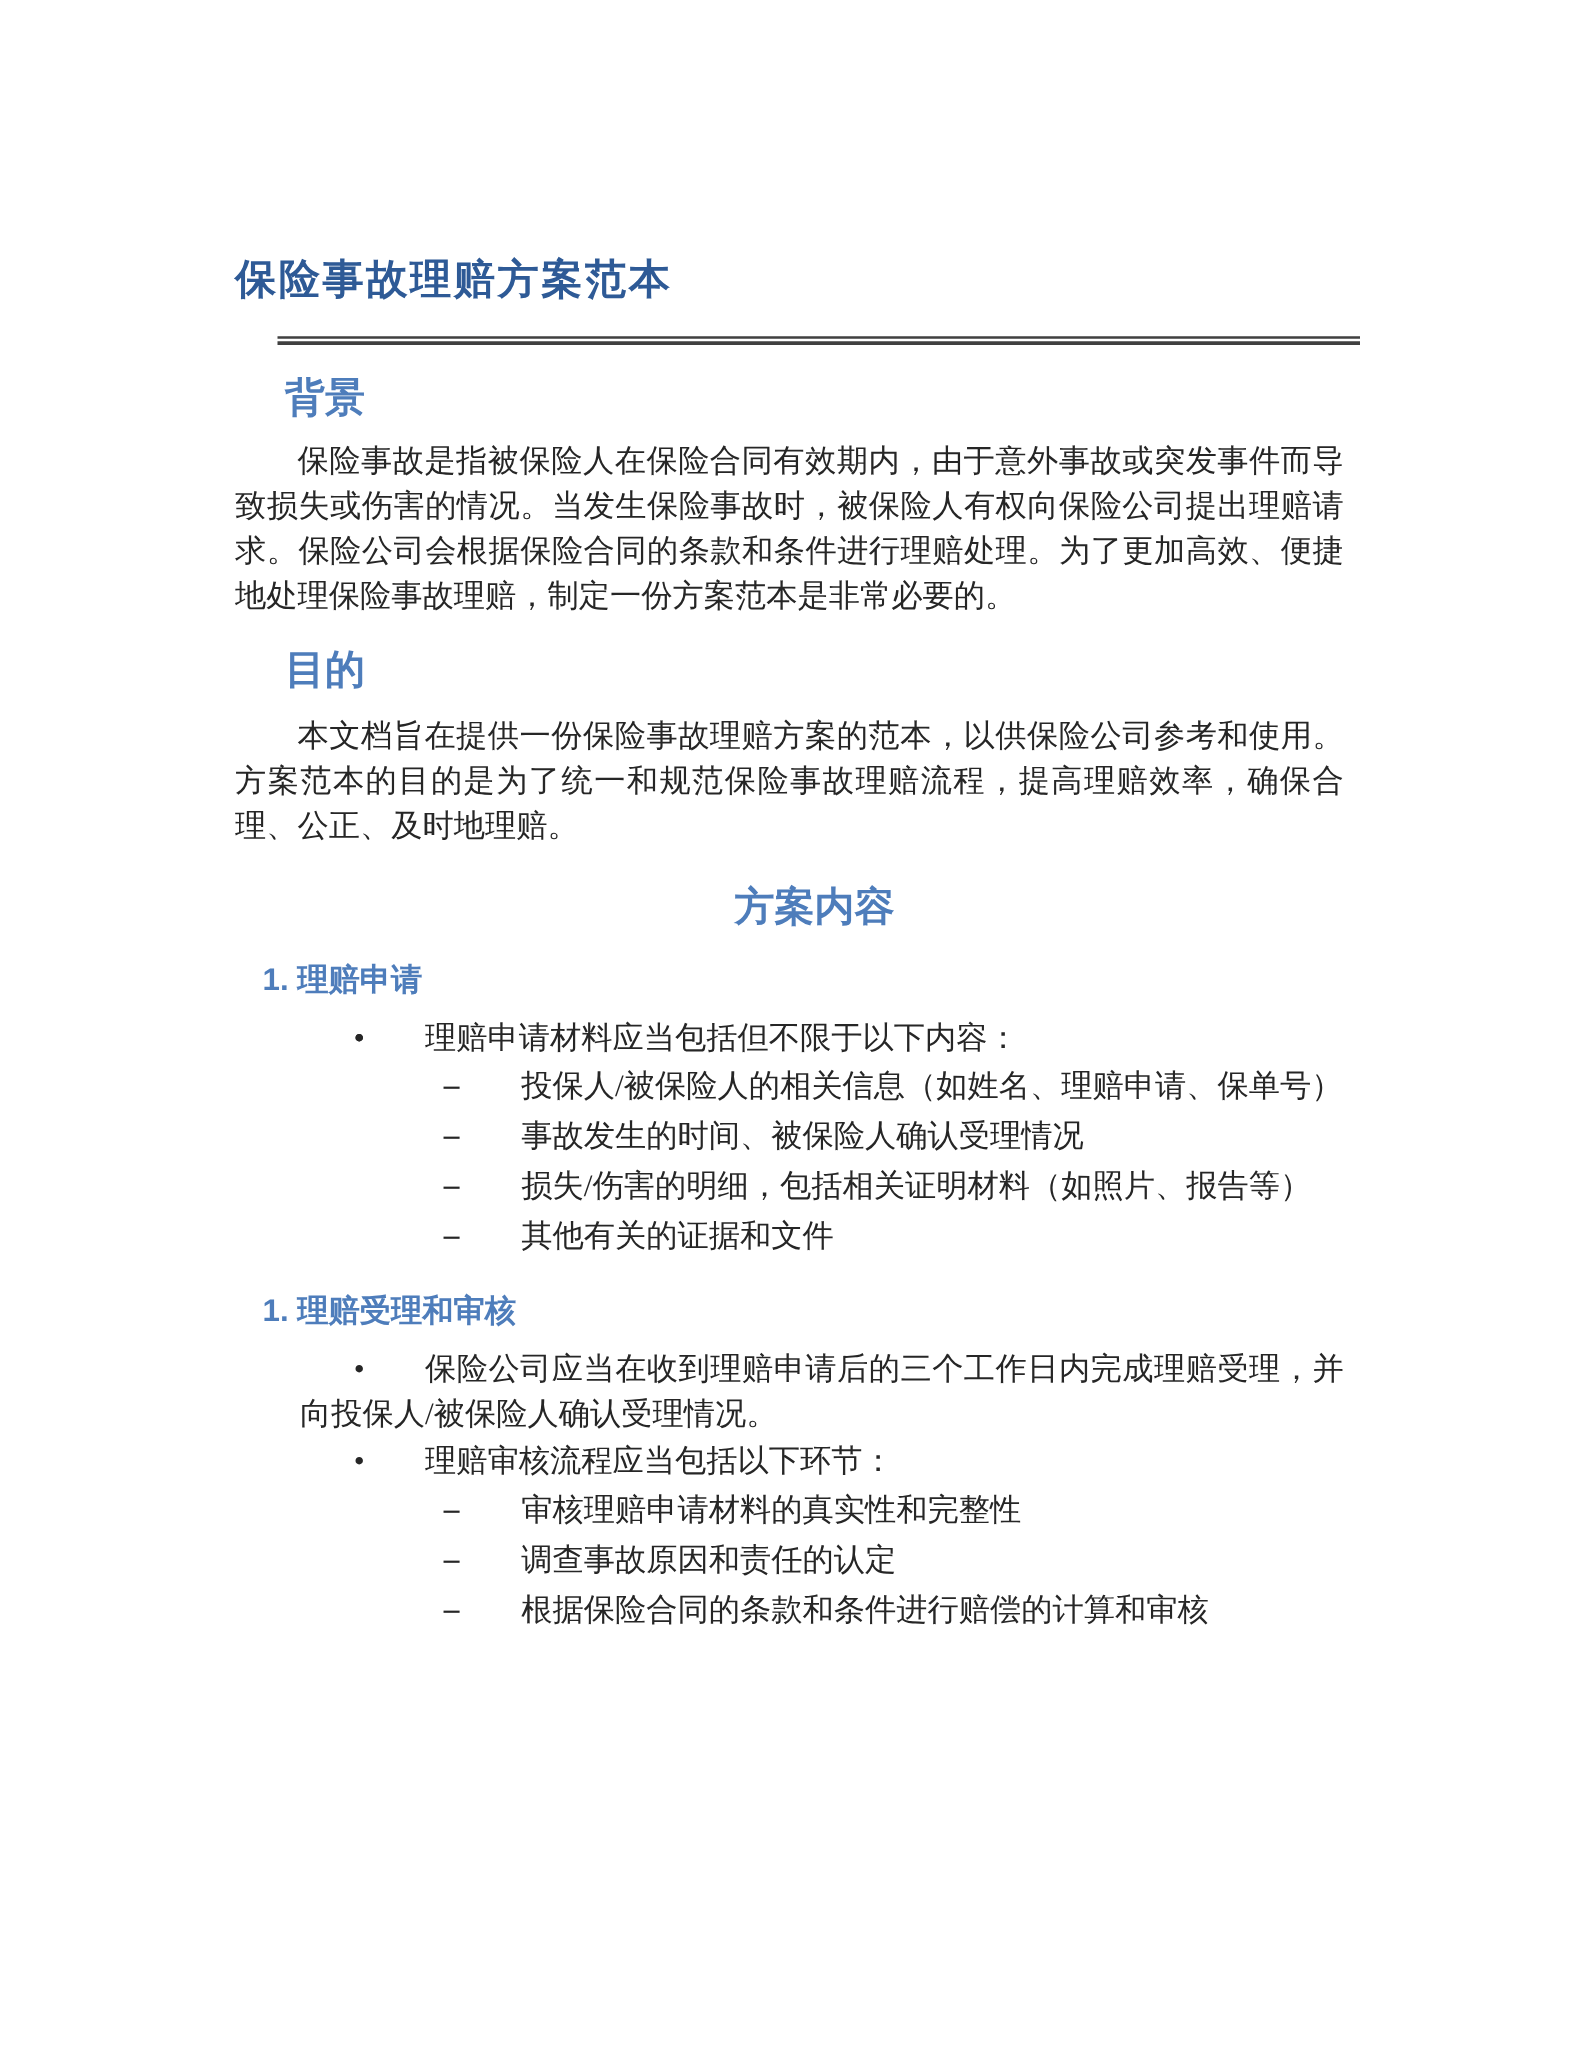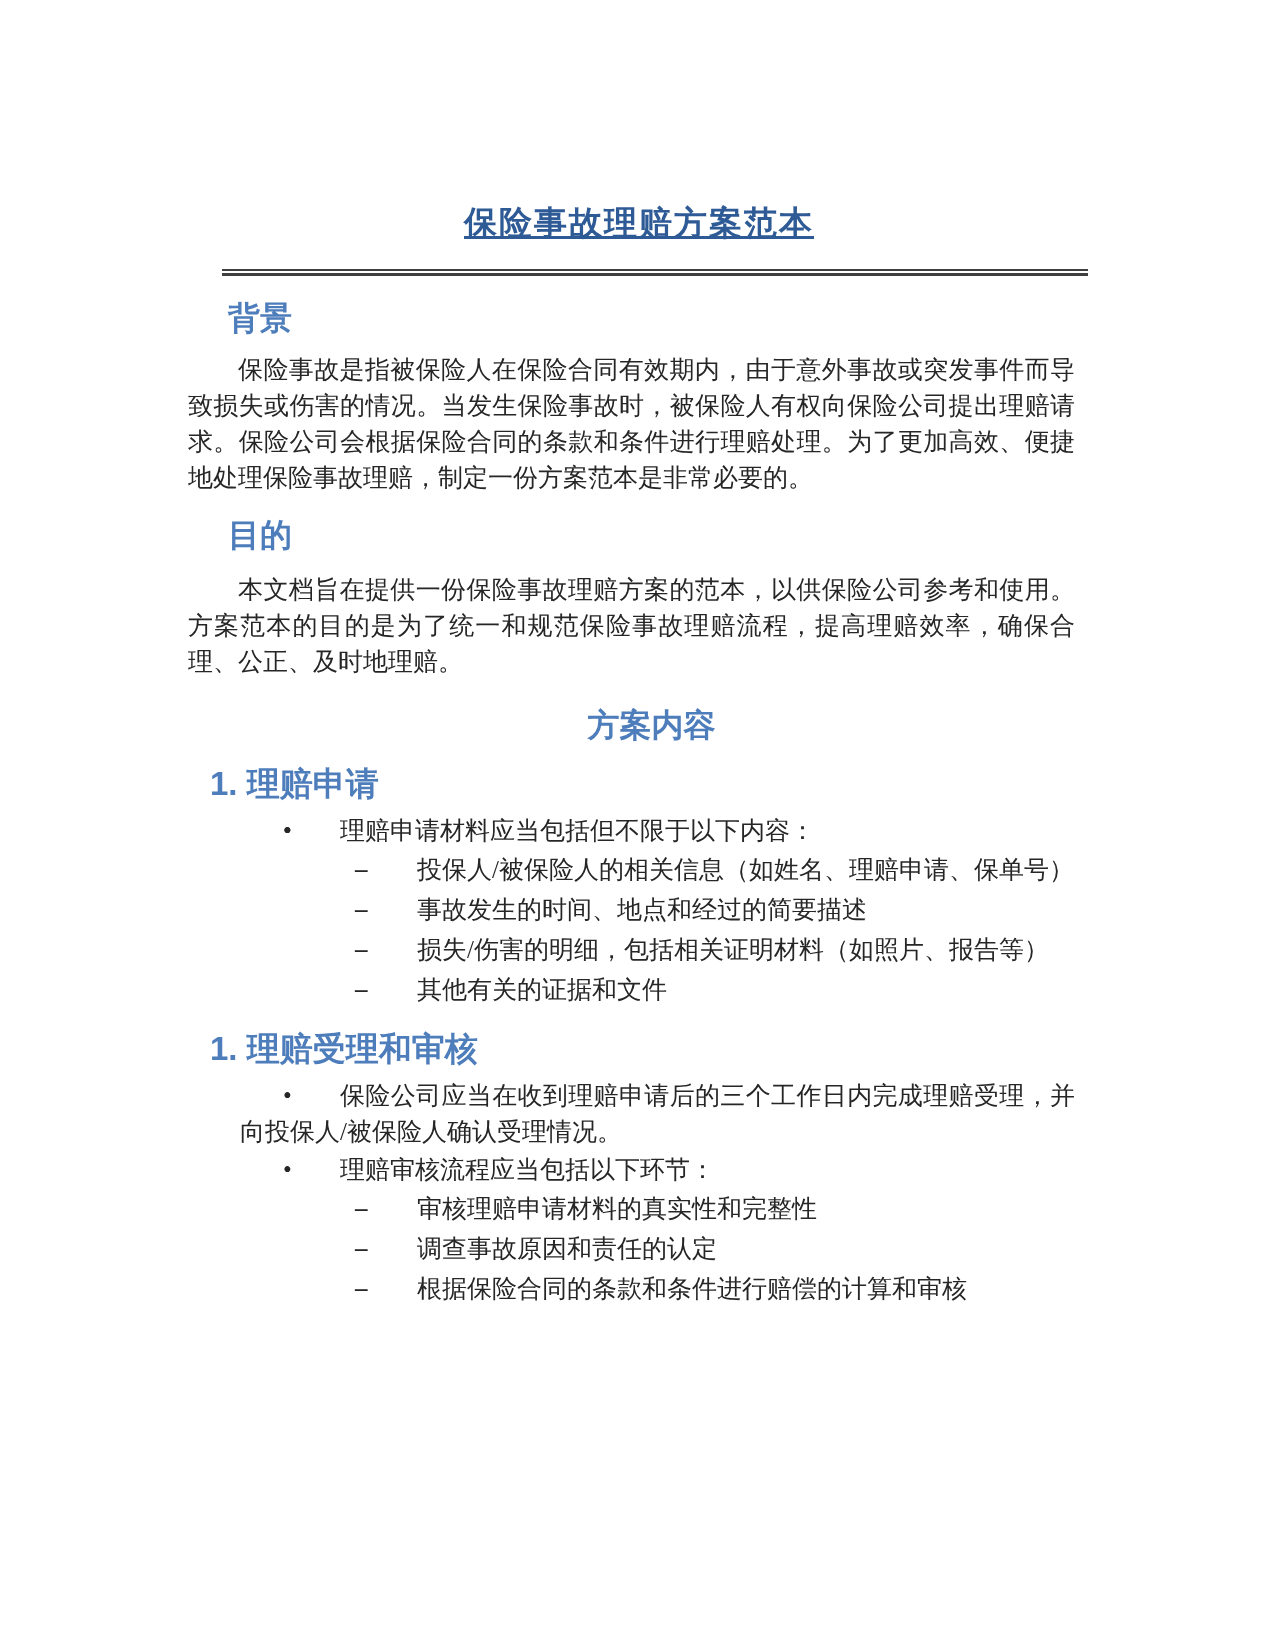--- a/index.html
+++ b/index.html
@@ -12,27 +12,26 @@
     background:var(--page-bg);
     box-sizing:border-box;
     padding-top:203px;
     font-family:"Liberation Serif","DejaVu Serif",serif;
     color:var(--body);
     overflow:hidden;
   }
   .title{
     margin:0 0 0 188px;
     width:902px;
-    text-align:center;
+    text-align:left;
     font-family:"Liberation Sans","DejaVu Sans",sans-serif;
     font-size:33px;line-height:40px;
     font-weight:bold;
     letter-spacing:2px;
     color:var(--title);
-    text-decoration:underline;
   }
   .rule{
     margin:26px 0 0 222px;
     width:866px;
     height:2px;
     background:var(--page-bg);
     border-top:2px solid var(--rule);
     border-bottom:3px solid var(--rule);
   }
   .h1{
@@ -41,21 +40,21 @@
     font-size:32px;line-height:34px;
     font-weight:bold;
     color:var(--heading);
   }
   .h1.bg{margin-top:25px;}
   .h1.purpose{margin-top:22px;}
   .h1.plan{margin-top:28px;text-align:center;}
   .h2{
     margin:0 200px 0 210px;
     font-family:"Liberation Sans","DejaVu Sans",sans-serif;
-    font-size:33px;line-height:30px;
+    font-size:25px;line-height:30px;
     font-weight:bold;
     color:var(--heading);
   }
   .h2.sub1{margin-top:27px;}
   .h2.sub2{margin-top:26px;}
   .para{
     margin:0 0 0 188px;
     width:887px;
     font-size:25px;line-height:36px;
     text-align:justify;
@@ -113,21 +112,21 @@
   <p class="para p2">本文档旨在提供一份保险事故理赔方案的范本，以供保险公司参考和使用。方案范本的目的是为了统一和规范保险事故理赔流程，提高理赔效率，确保合理、公正、及时地理赔。</p>
 
   <div class="h1 plan">方案内容</div>
 
   <div class="h2 sub1">1. 理赔申请</div>
 
   <div class="li1 first"><span class="marker">•</span></div>
   <div class="li1 next"><span class="marker">•</span><span>理赔申请材料应当包括但不限于以下内容：</span></div>
 
   <div class="li2 firstdash"><span class="marker">–</span><span>投保人/被保险人的相关信息（如姓名、理赔申请、保单号）</span></div>
-  <div class="li2"><span class="marker">–</span><span>事故发生的时间、地点和经过的简要描述</span></div>
+  <div class="li2"><span class="marker">–</span><span>事故发生的时间、被保险人确认受理情况</span></div>
   <div class="li2"><span class="marker">–</span><span>损失/伤害的明细，包括相关证明材料（如照片、报告等）</span></div>
   <div class="li2"><span class="marker">–</span><span>其他有关的证据和文件</span></div>
 
   <div class="h2 sub2">1. 理赔受理和审核</div>
 
   <div class="li1 first"><span class="marker">•</span><span>保险公司应当在收到理赔申请后的三个工作日内完成理赔受理，并向投保人/被保险人确认受理情况。</span></div>
   <div class="li1 next"><span class="marker">•</span><span>理赔审核流程应当包括以下环节：</span></div>
 
   <div class="li2 firstdash"><span class="marker">–</span><span>审核理赔申请材料的真实性和完整性</span></div>
   <div class="li2"><span class="marker">–</span><span>调查事故原因和责任的认定</span></div>

